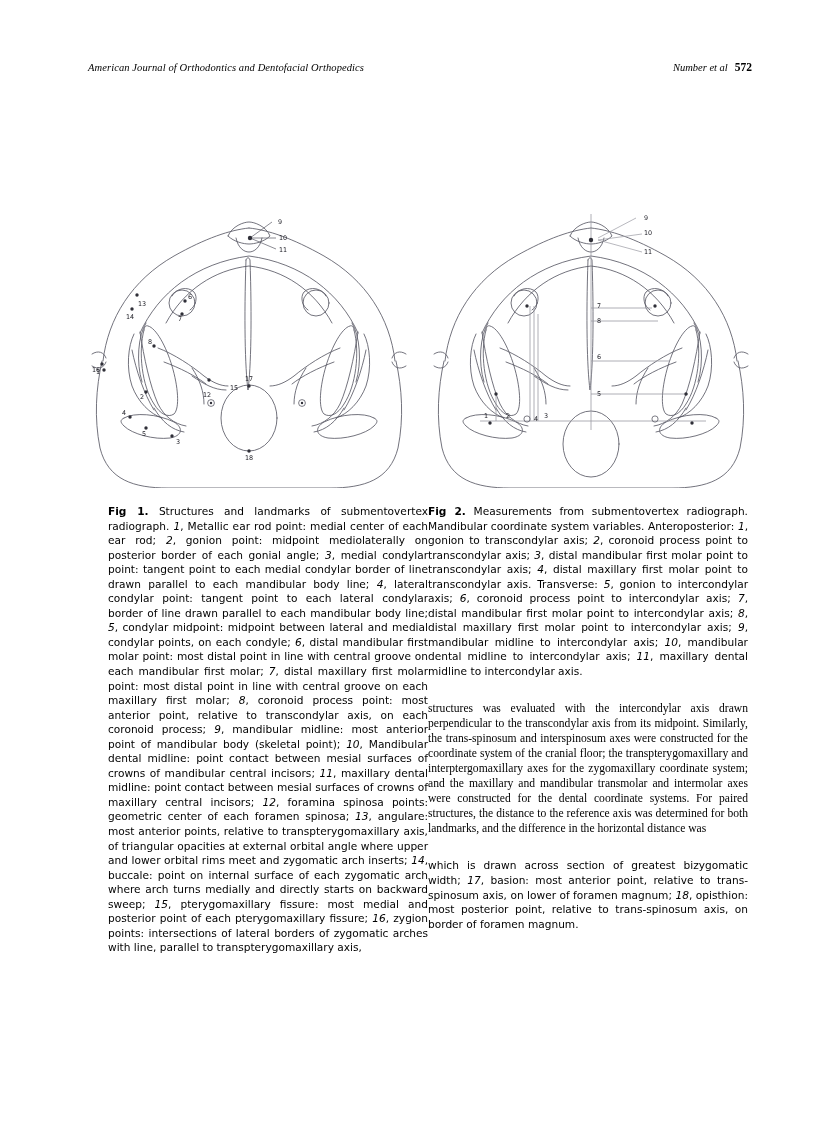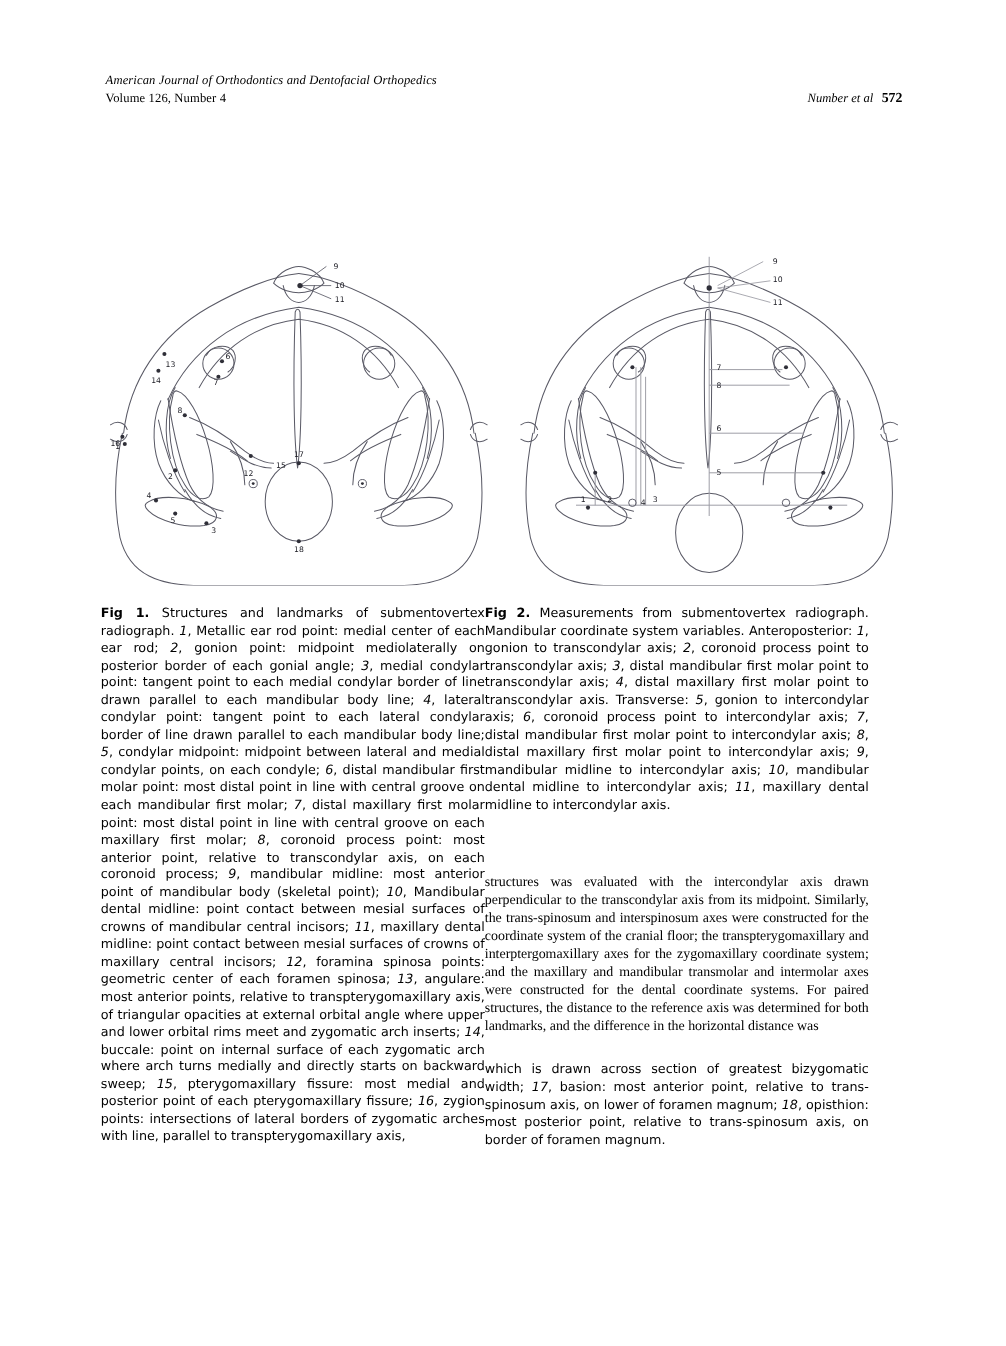--- a/index.html
+++ b/index.html
@@ -17,21 +17,21 @@
   }
 
   
   .runhead {
     position: absolute;
     top: 60px;
     left: 88px;
     width: 664px;
     display: flex;
     justify-content: space-between;
-    align-items: flex-end;
+    align-items: center;
   }
   .runhead-left {
     font-style: italic;
     font-size: 10.5px;
     line-height: 15px;
     letter-spacing: 0.1px;
   }
   .runhead-left .vol-num { font-style: normal; }
   .runhead-right {
     font-size: 10.5px;
@@ -56,55 +56,53 @@
     display: flex;
     justify-content: space-between;
   }
   .figbox { width: 322px; height: 370px; position: relative; }
   .figbox svg { display: block; width: 100%; height: 100%; }
 
   
   .cols {
     position: absolute;
     top: 504px;
-    left: 84px;
+    left: 96px;
     width: 664px;
     display: flex;
-    justify-content: flex-start;
+    justify-content: center;
   }
   .col { width: 320px; }
 
   .caption {
     font-family: "DejaVu Sans", "Liberation Sans", sans-serif;
     font-size: 10.6px;
     line-height: 14.55px;
     text-align: justify;
     color: #000000;
   }
   .caption .figlabel { font-weight: bold; }
   .caption i { font-style: italic; }
 
   .bodytext {
     font-family: "Liberation Serif", "DejaVu Serif", serif;
     font-size: 11.6px;
     line-height: 15.1px;
     text-align: justify;
-    margin-top: 26px;
   }
 
   .gap-after-fig2 { height: 22px; }
   .gap-before-tail { height: 22px; }
 </style>
 </head>
 <body>
 
 <div class="runhead">
   <div class="runhead-left">
     <div>American Journal of Orthodontics and Dentofacial Orthopedics</div>
-    <div class="vol-num">Volume 126, Number 4</div>
   </div>
   <div class="runhead-right">
     <span class="authors">Number et al</span><span class="pageno">572</span>
   </div>
 </div>
 
 <div class="figures">
 
   <div class="figbox">
     <svg viewBox="0 0 322 370" xmlns="http://www.w3.org/2000/svg">

